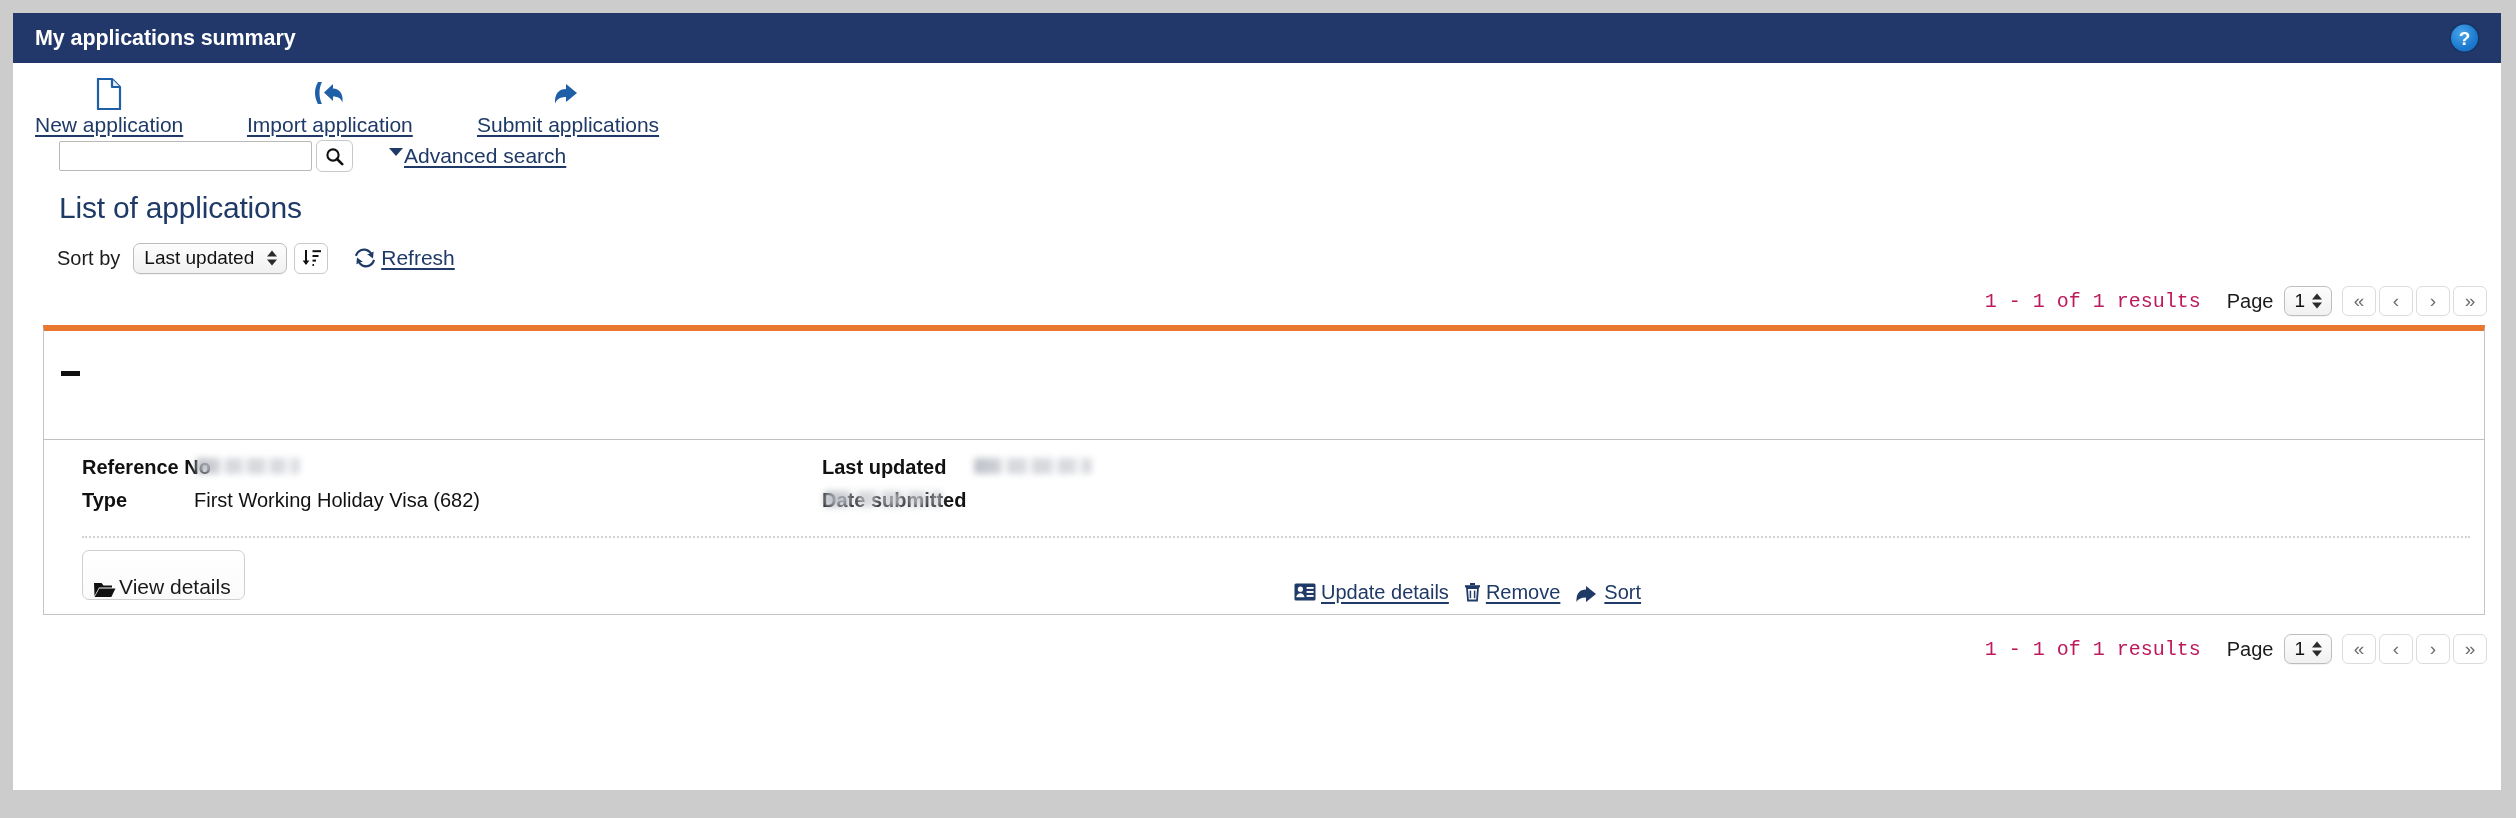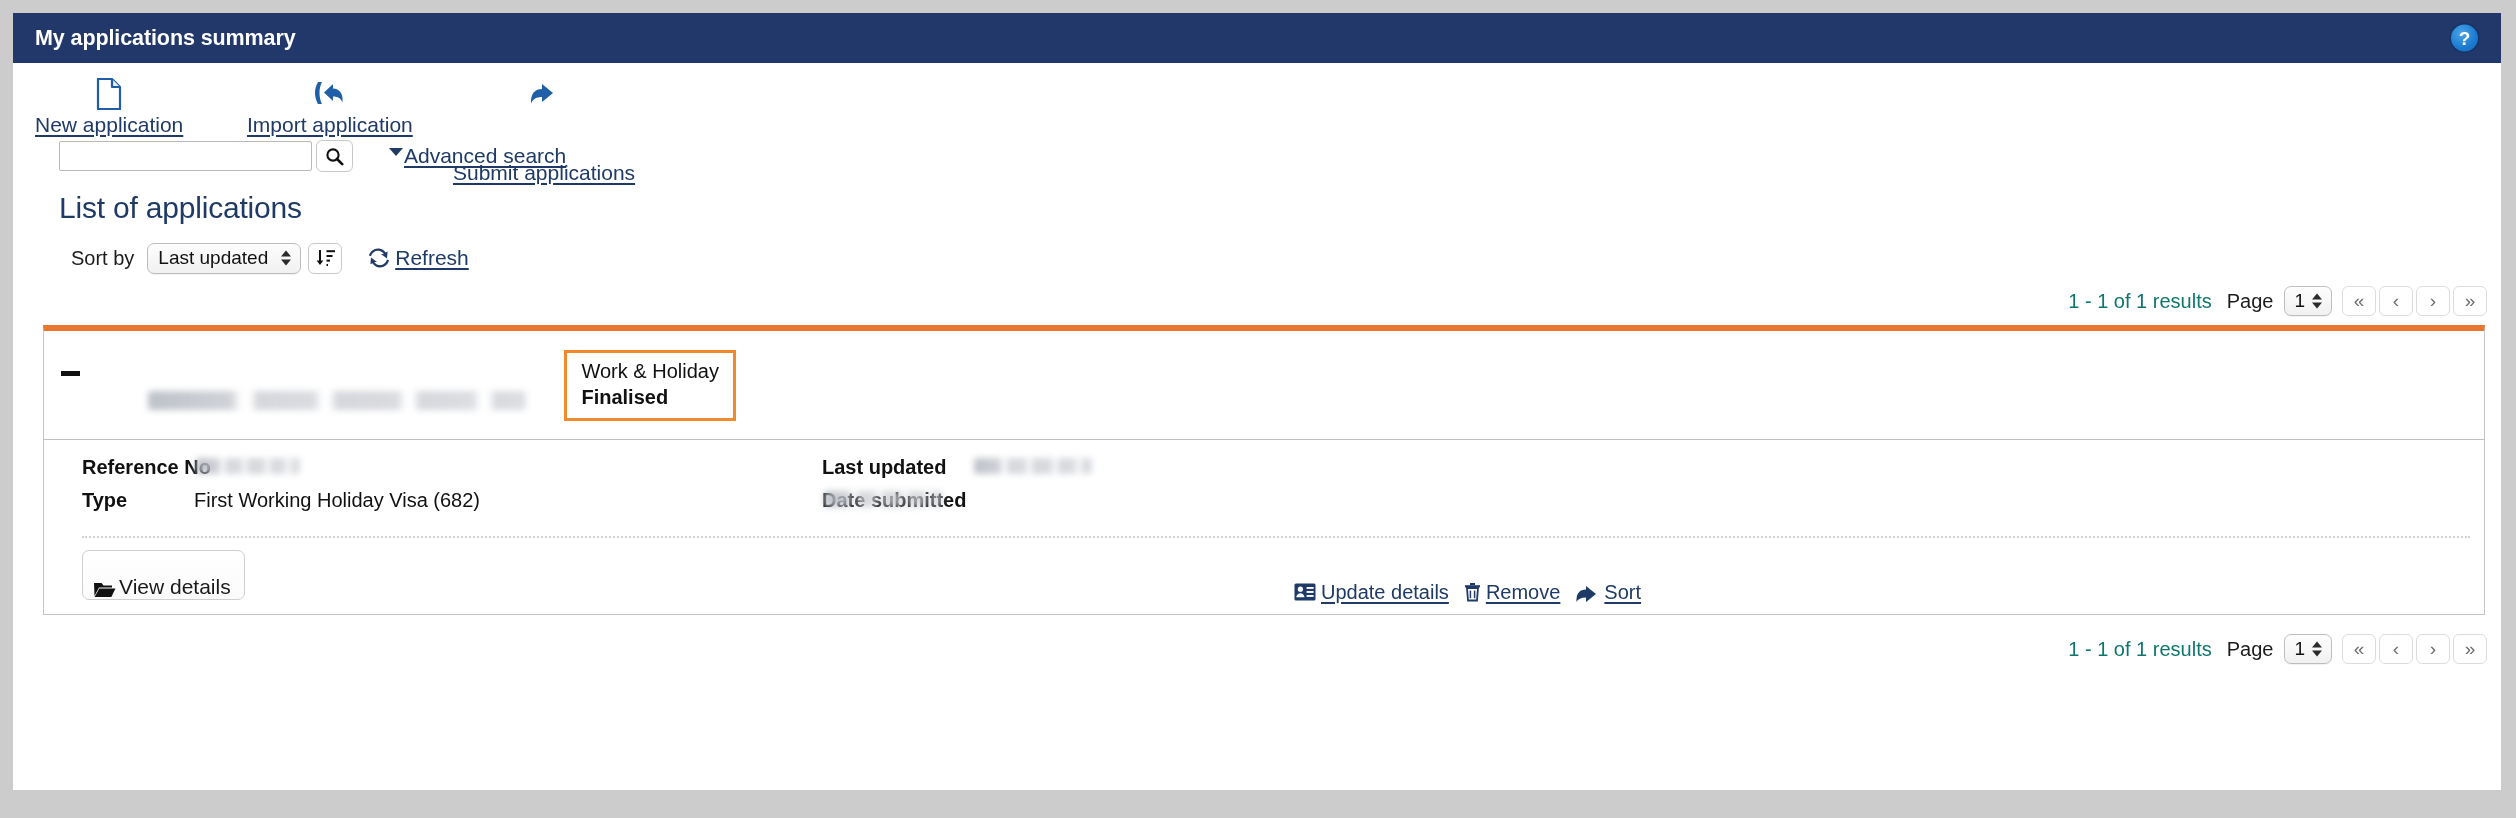--- a/index.html
+++ b/index.html
@@ -103,21 +103,21 @@
   .tool-item .tool-label {
     margin-top: 1px;
     font-size: 21px;
     color: #1f3a66;
     text-decoration: underline;
     text-underline-offset: 3px;
     white-space: nowrap;
   }
   .tool-new  { left: 22px; }
   .tool-imp  { left: 234px; }
-  .tool-sub  { left: 440px; gap: 48px; }
+  .tool-sub  { left: 464px; }
 
   
   .search-row {
     position: relative;
     height: 42px;
     padding-left: 46px;
     display: flex;
     align-items: center;
   }
   .search-input {
@@ -173,21 +173,21 @@
     padding-left: 46px;
     margin-top: 14px;
     font-size: 30px;
     color: #1f3a66;
     font-weight: normal;
     letter-spacing: -0.2px;
   }
 
   
   .sort-row {
-    padding-left: 58px;
+    padding-left: 44px;
     margin-top: 16px;
     display: flex;
     align-items: center;
     height: 34px;
   }
   .sort-label {
     font-size: 20px;
     color: #1c1c1c;
     margin-right: 13px;
   }
@@ -257,22 +257,23 @@
   .pager {
     display: flex;
     align-items: center;
     justify-content: flex-end;
     padding-right: 14px;
     gap: 0;
     height: 36px;
   }
   .pager-results {
     font-size: 20px;
-    color: #0f766e;
-    margin-right: 15px;
+    color: #be185d;
+    margin-right: 26px;
+    font-family: Liberation Mono, monospace;
   }
   .pager-page-label {
     font-size: 20px;
     color: #1c1c1c;
     margin-right: 11px;
   }
   .pager-select {
     min-width: 25px;
     padding-right: 26px;
     padding-left: 9px;
@@ -580,27 +581,20 @@
           <button class="pg-btn">»</button>
         </div>
       </div>
 
       <div class="card">
 
         <div class="card-head">
           <div class="collapse-toggle">
             <span class="minus-glyph"></span>
           </div>
-          <div class="head-body">
-            <div class="redact redact-name"></div>
-            <div class="status-box">
-              <div class="status-visa">Work &amp; Holiday</div>
-              <div class="status-state">Finalised</div>
-            </div>
-          </div>
         </div>
 
         <div class="card-body">
 
           <div class="detail-row">
             <div class="detail-col left">
               <span class="detail-key k-ref">Reference No</span>
               <span class="redact redact-ref"></span>
             </div>
             <div class="detail-col right">

